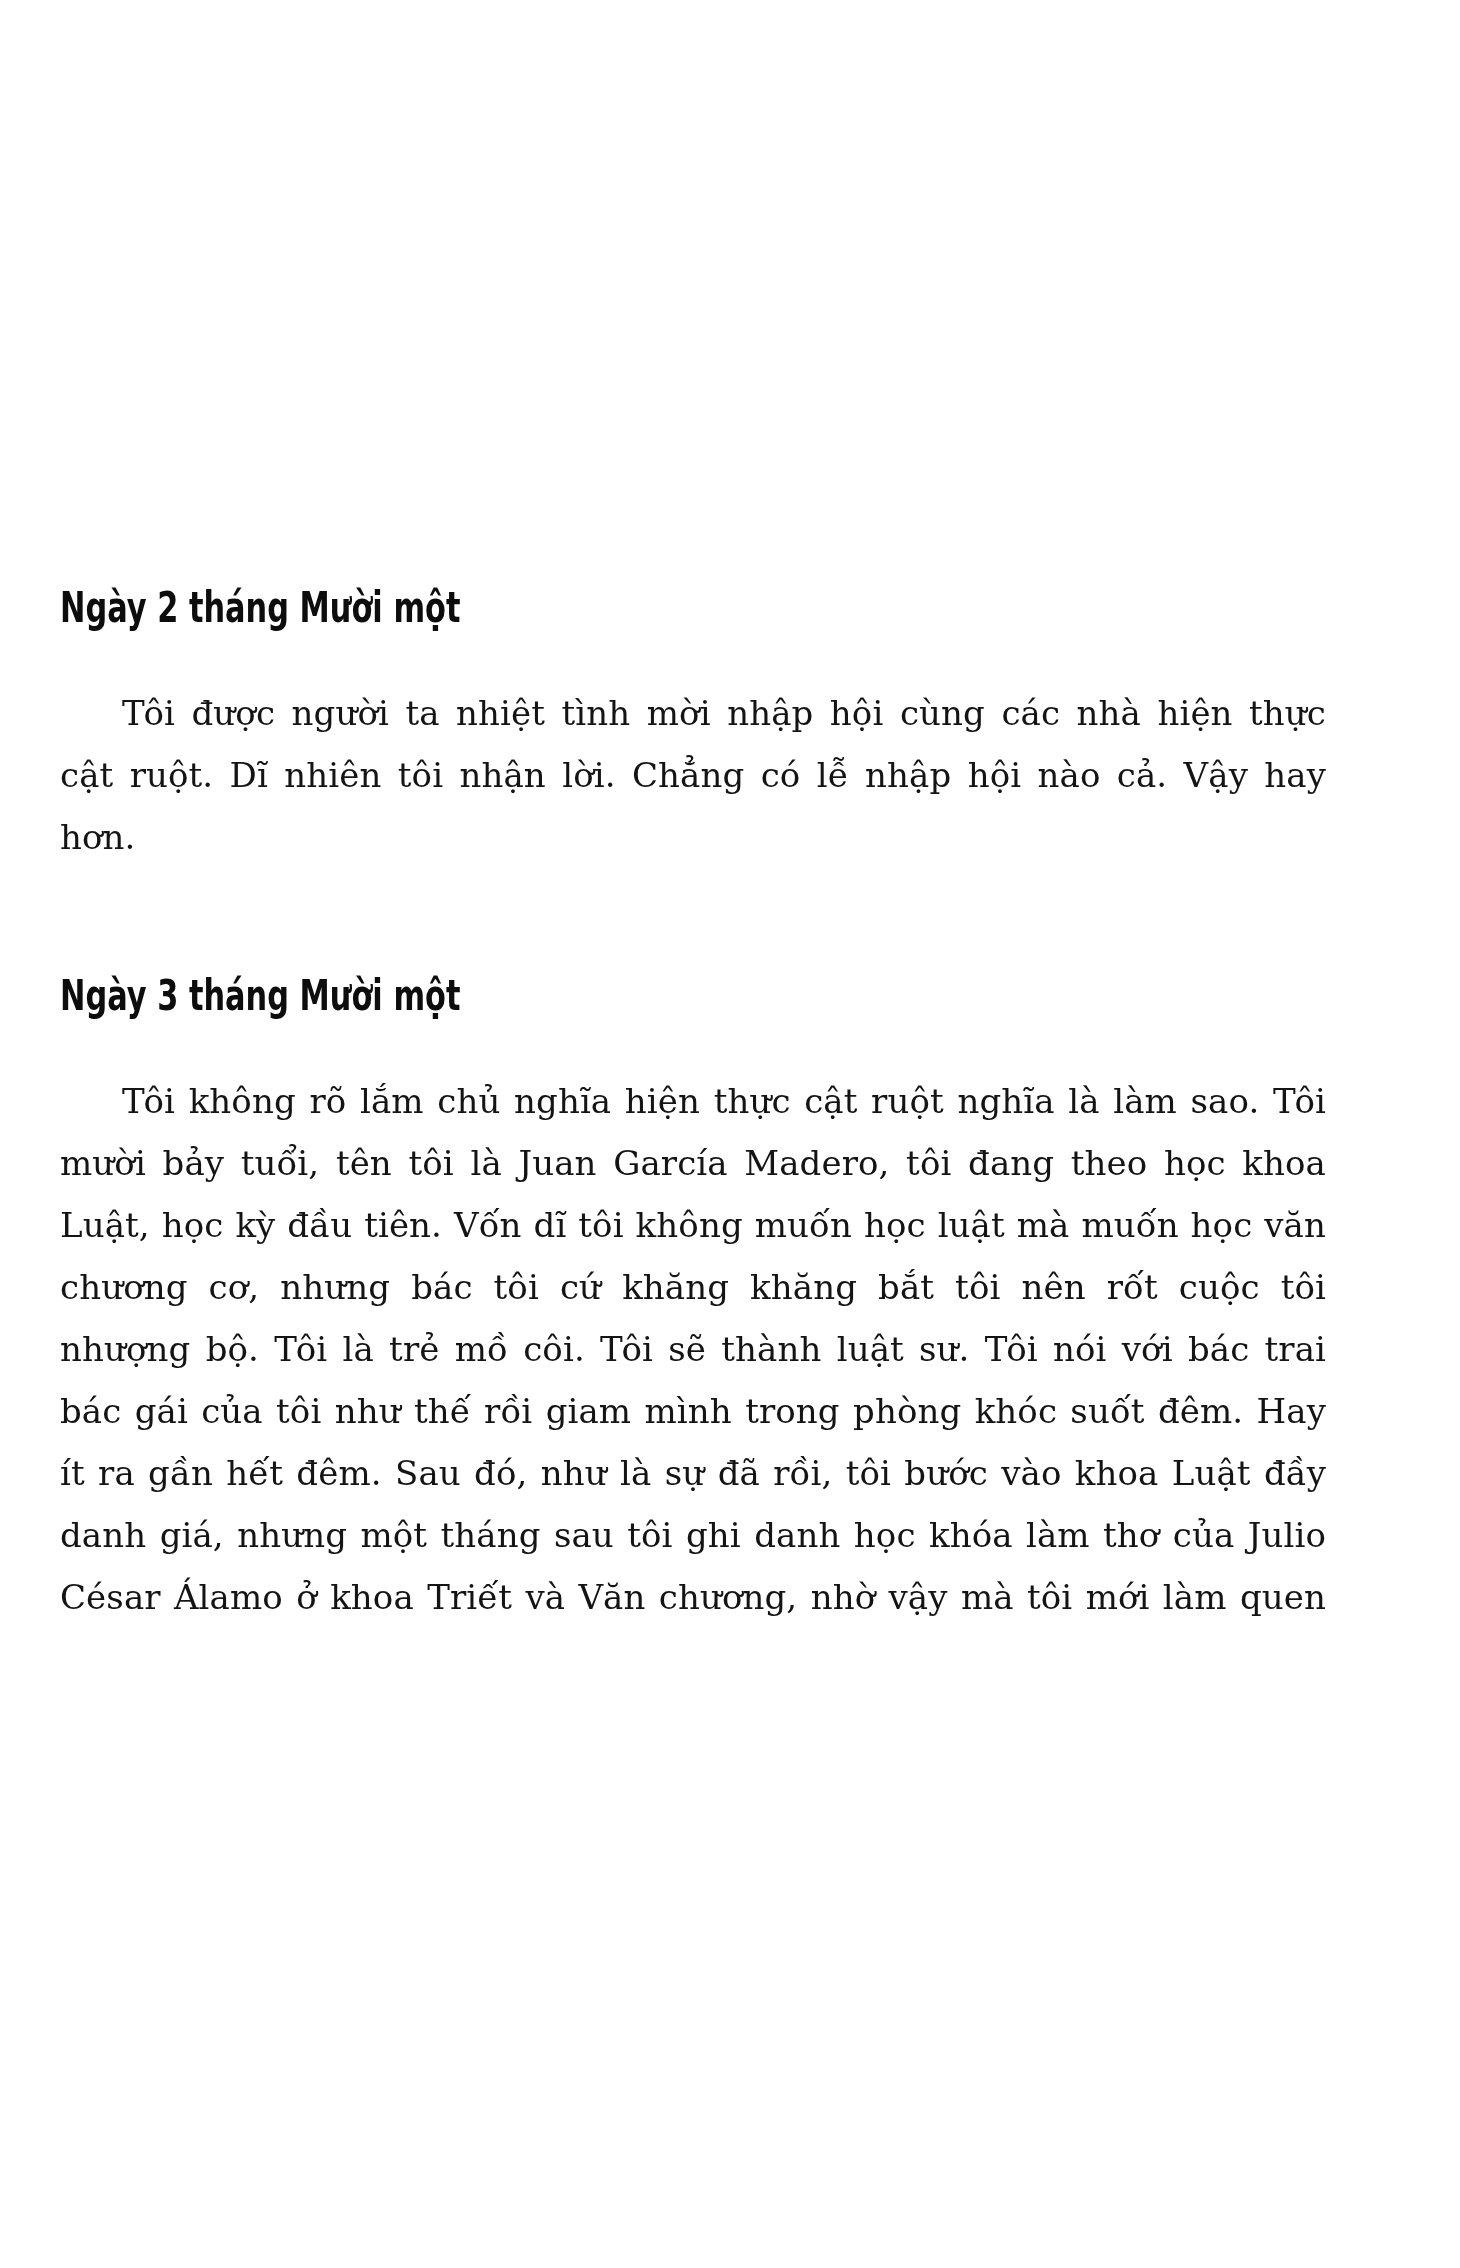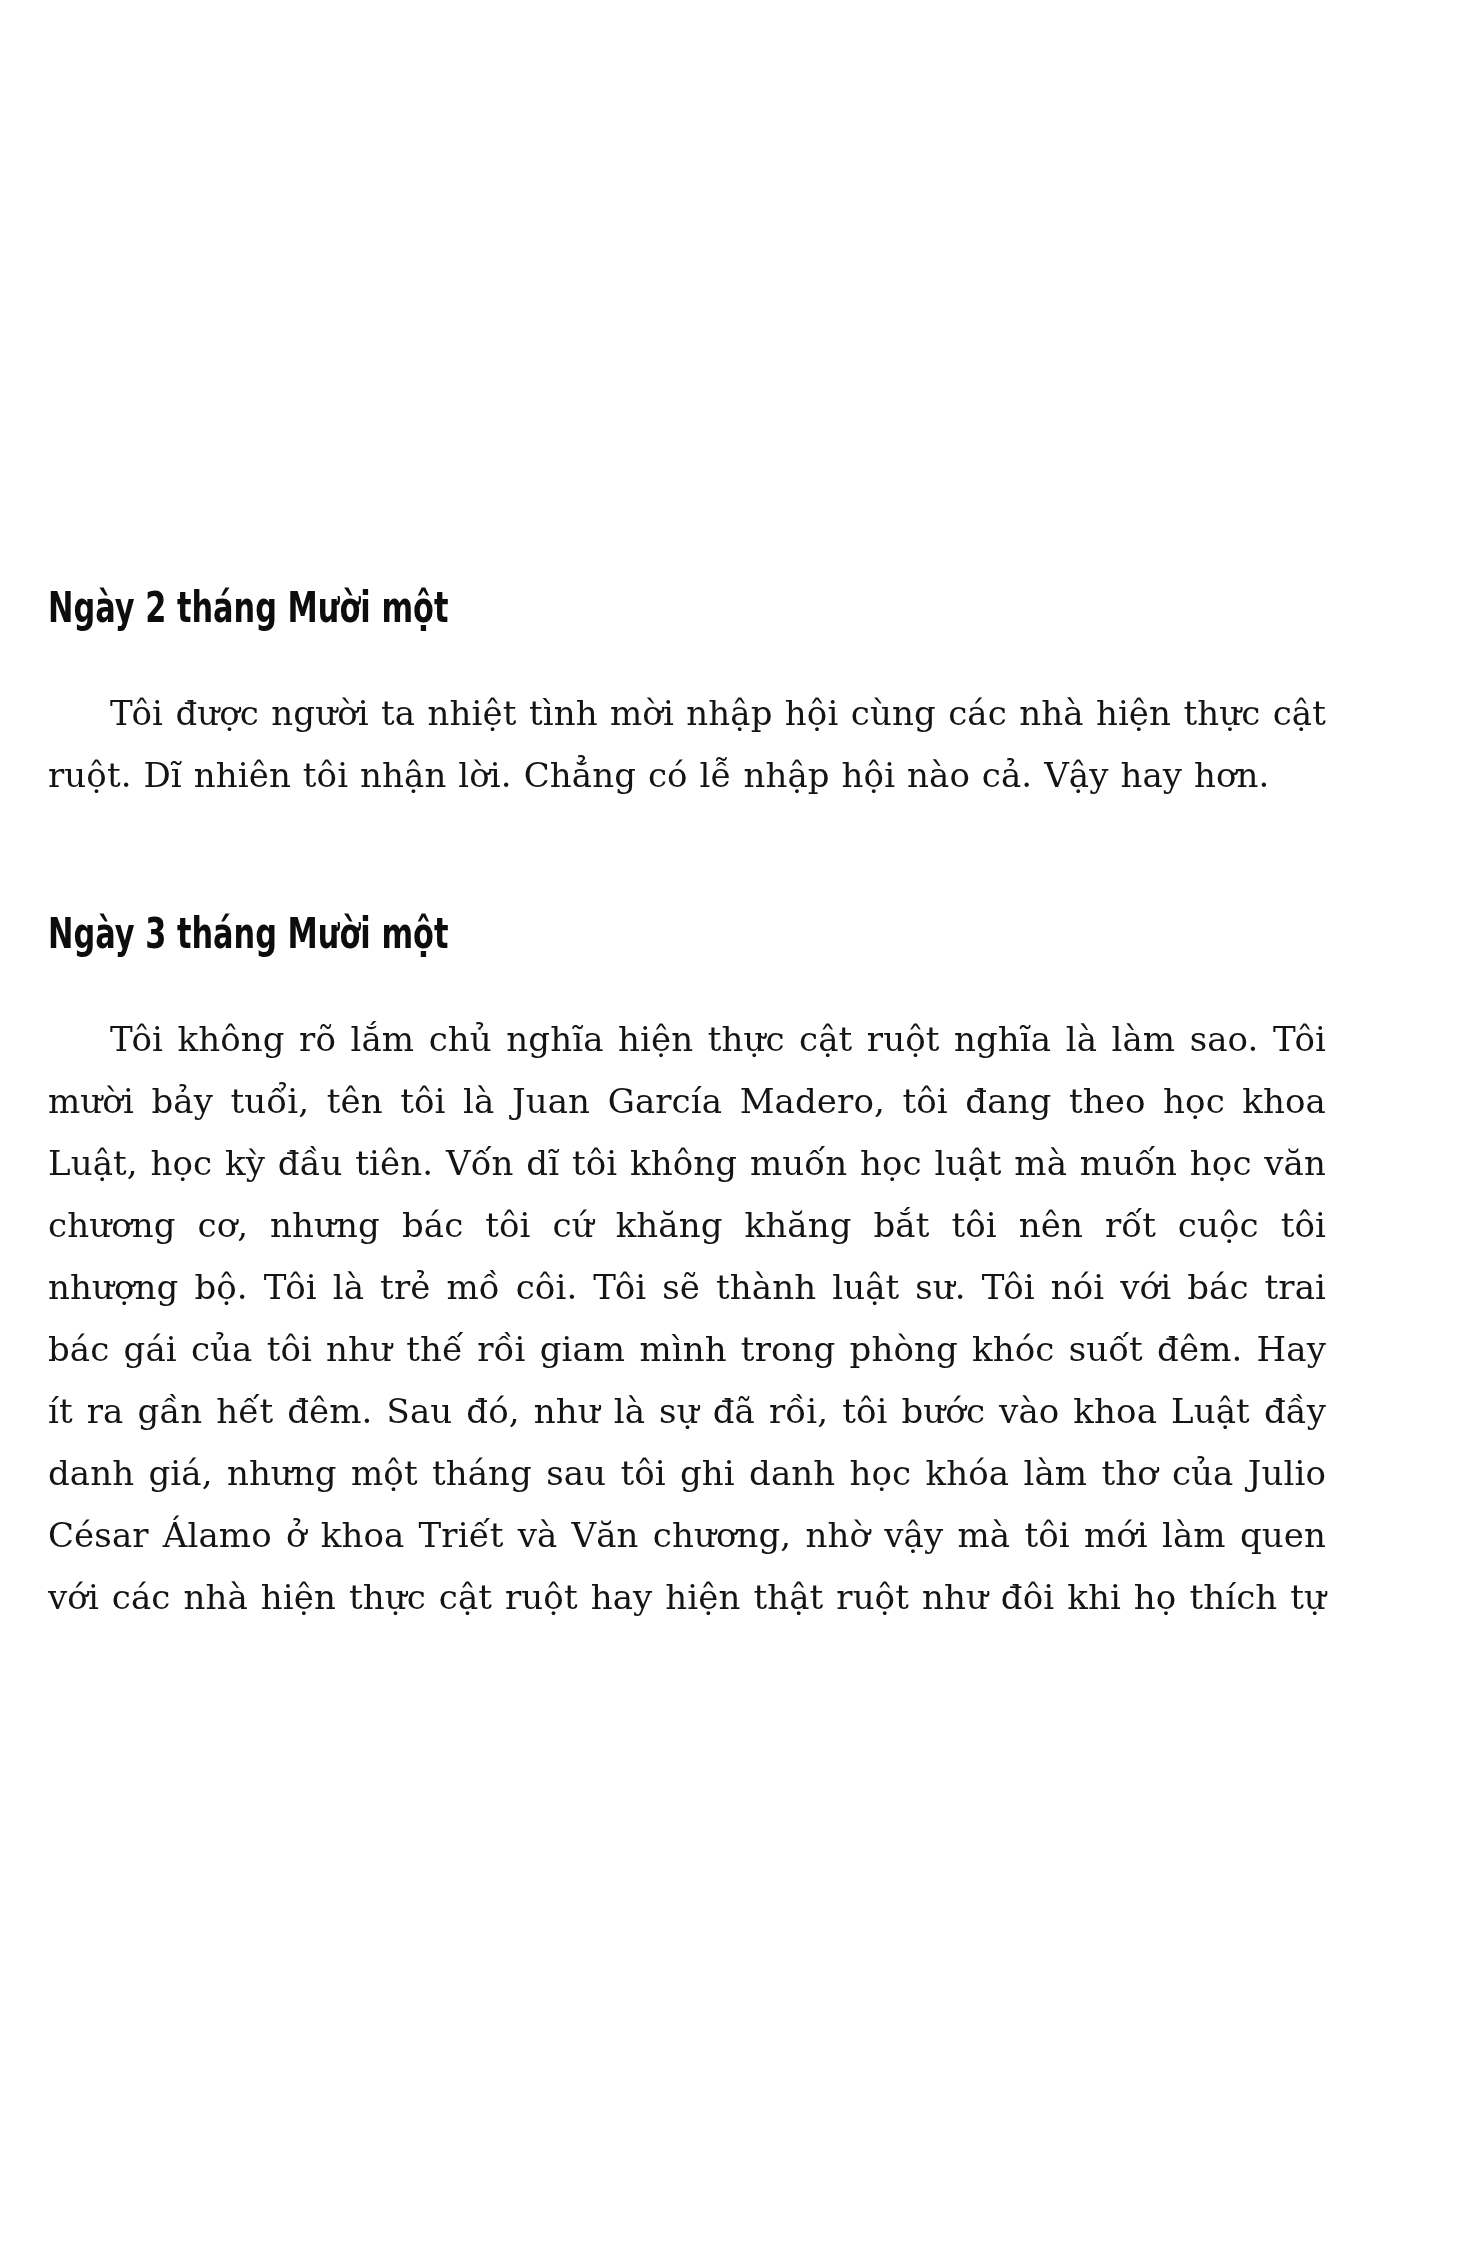--- a/index.html
+++ b/index.html
@@ -11,21 +11,21 @@
     height: 2268px;
     background: #ffffff;
     color: #161616;
     font-family: "DejaVu Serif", "Liberation Serif", serif;
     -webkit-font-smoothing: antialiased;
   }
   .book-page {
     box-sizing: border-box;
     width: 1460px;
     height: 1616px;
-    padding: 588px 134px 0 48px;
+    padding: 588px 134px 0 60px;
     overflow: hidden;
     background: #ffffff;
   }
   .entry {
     margin: 0;
   }
   .entry-heading {
     font-family: "DejaVu Sans", "Liberation Sans", sans-serif;
     font-weight: 700;
     font-size: 38px;

